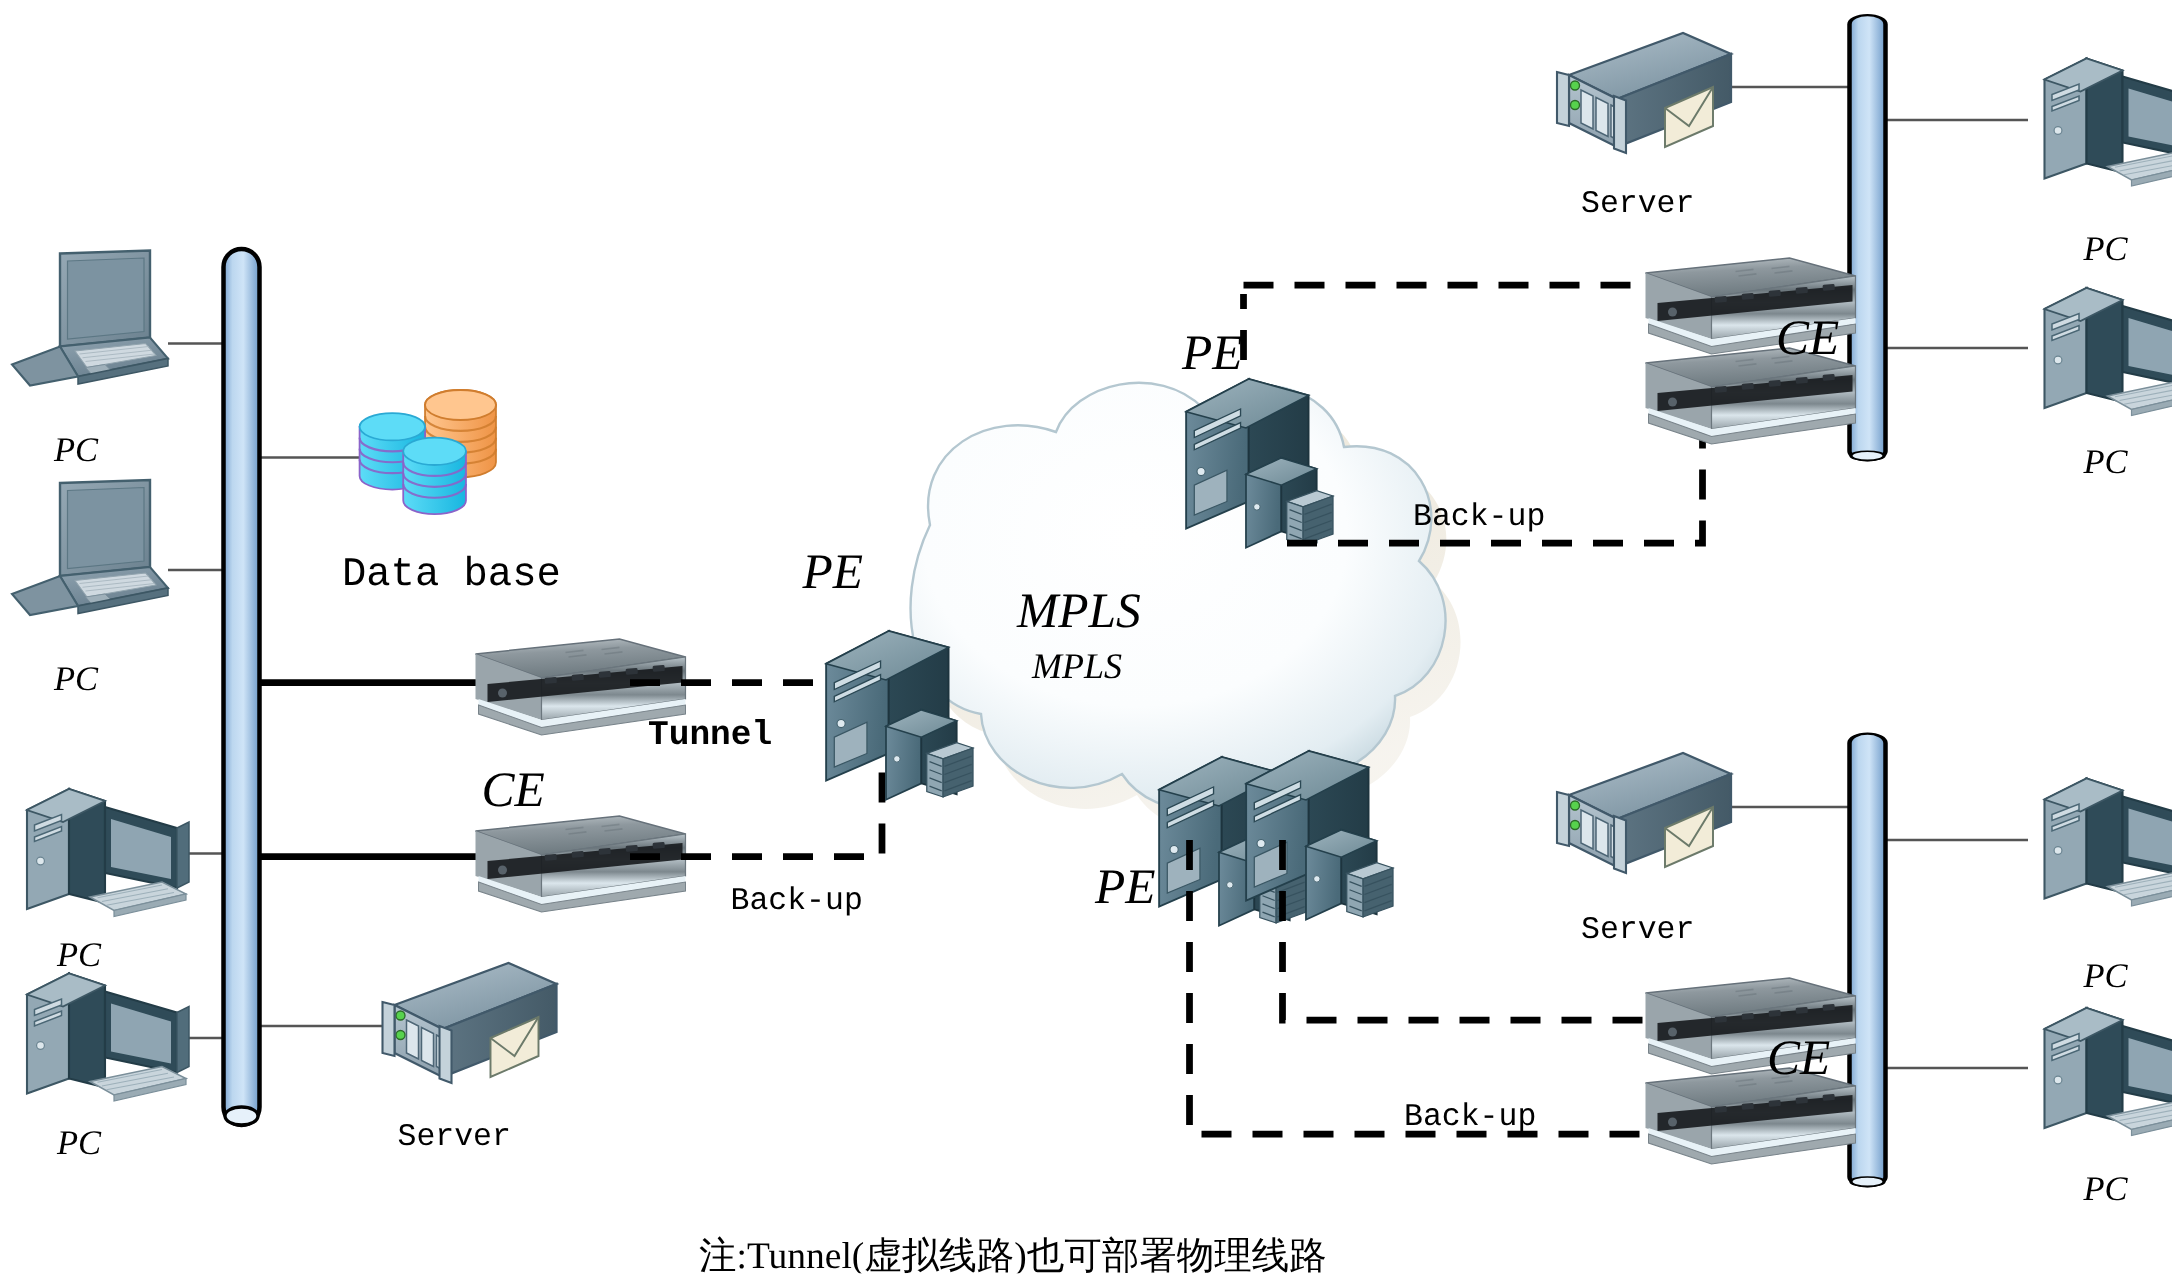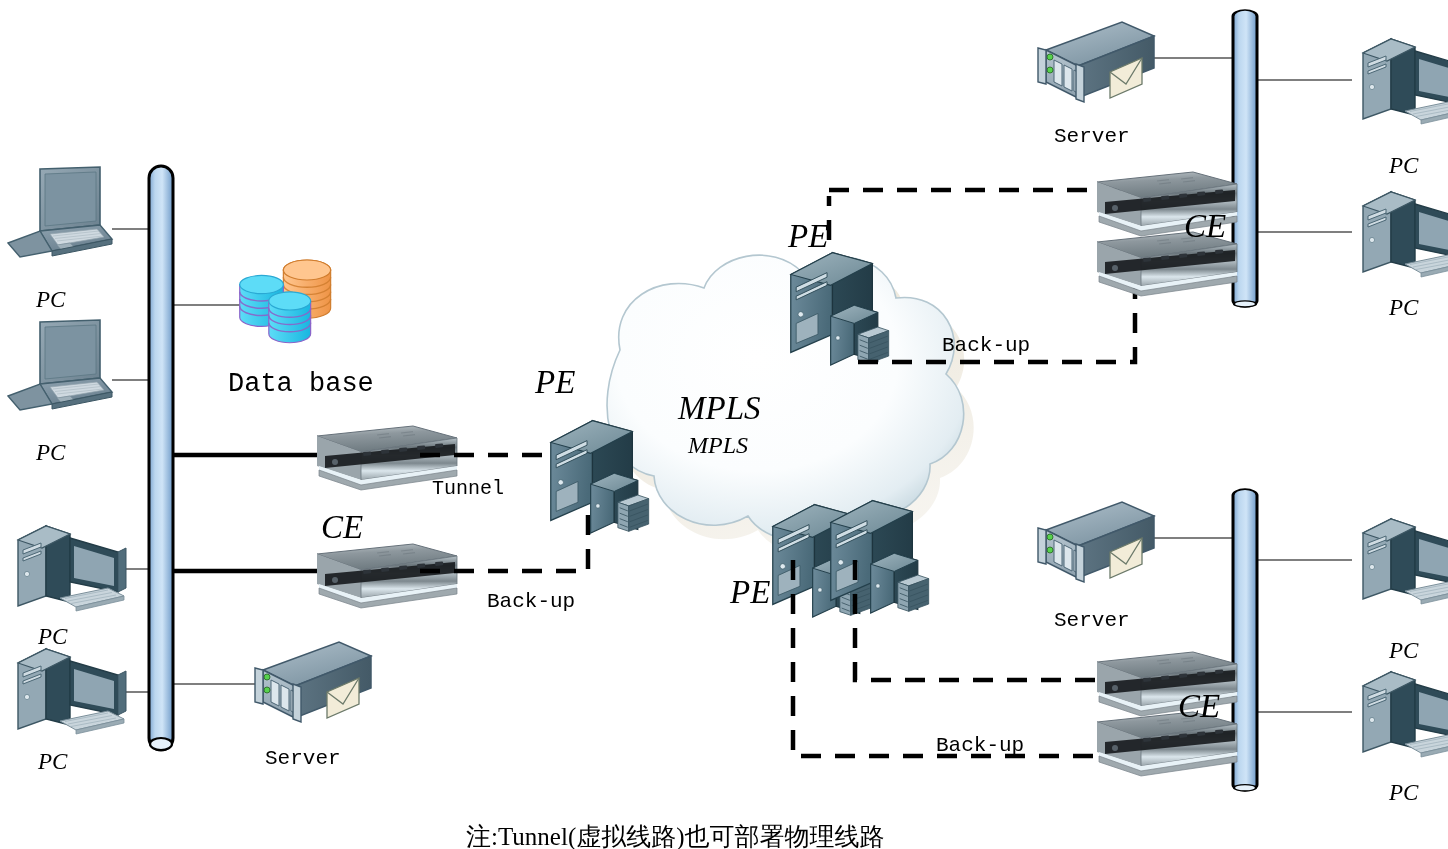--- a/index.html
+++ b/index.html
@@ -378,21 +378,21 @@
   <div class="lbl lbl-serif" style="left:688px;top:420px;font-size:24px;">MPLS</div>
 
   <div class="lbl lbl-serif" style="left:535px;top:352px;font-size:33px;">PE</div>
   <div class="lbl lbl-serif" style="left:788px;top:206px;font-size:33px;">PE</div>
   <div class="lbl lbl-serif" style="left:730px;top:562px;font-size:33px;">PE</div>
 
   <div class="lbl lbl-serif" style="left:321px;top:497px;font-size:33px;">CE</div>
   <div class="lbl lbl-serif" style="left:1184px;top:196px;font-size:33px;">CE</div>
   <div class="lbl lbl-serif" style="left:1178px;top:676px;font-size:33px;">CE</div>
 
-  <div class="lbl lbl-mono" style="left:432px;top:465px;font-size:20px;">Tunnel</div>
+  <div class="lbl lbl-mono" style="left:432px;top:465px;font-size:23px;font-weight:bold;">Tunnel</div>
   <div class="lbl lbl-mono" style="left:487px;top:578px;font-size:21px;">Back-up</div>
   <div class="lbl lbl-mono" style="left:942px;top:322px;font-size:21px;">Back-up</div>
   <div class="lbl lbl-mono" style="left:936px;top:722px;font-size:21px;">Back-up</div>
 
   <div class="lbl lbl-serif" style="left:36px;top:275px;font-size:23px;">PC</div>
   <div class="lbl lbl-serif" style="left:36px;top:428px;font-size:23px;">PC</div>
   <div class="lbl lbl-mono" style="left:228px;top:357px;font-size:27px;">Data base</div>
   <div class="lbl lbl-serif" style="left:38px;top:612px;font-size:23px;">PC</div>
   <div class="lbl lbl-serif" style="left:38px;top:737px;font-size:23px;">PC</div>
   <div class="lbl lbl-mono" style="left:265px;top:735px;font-size:21px;">Server</div>

